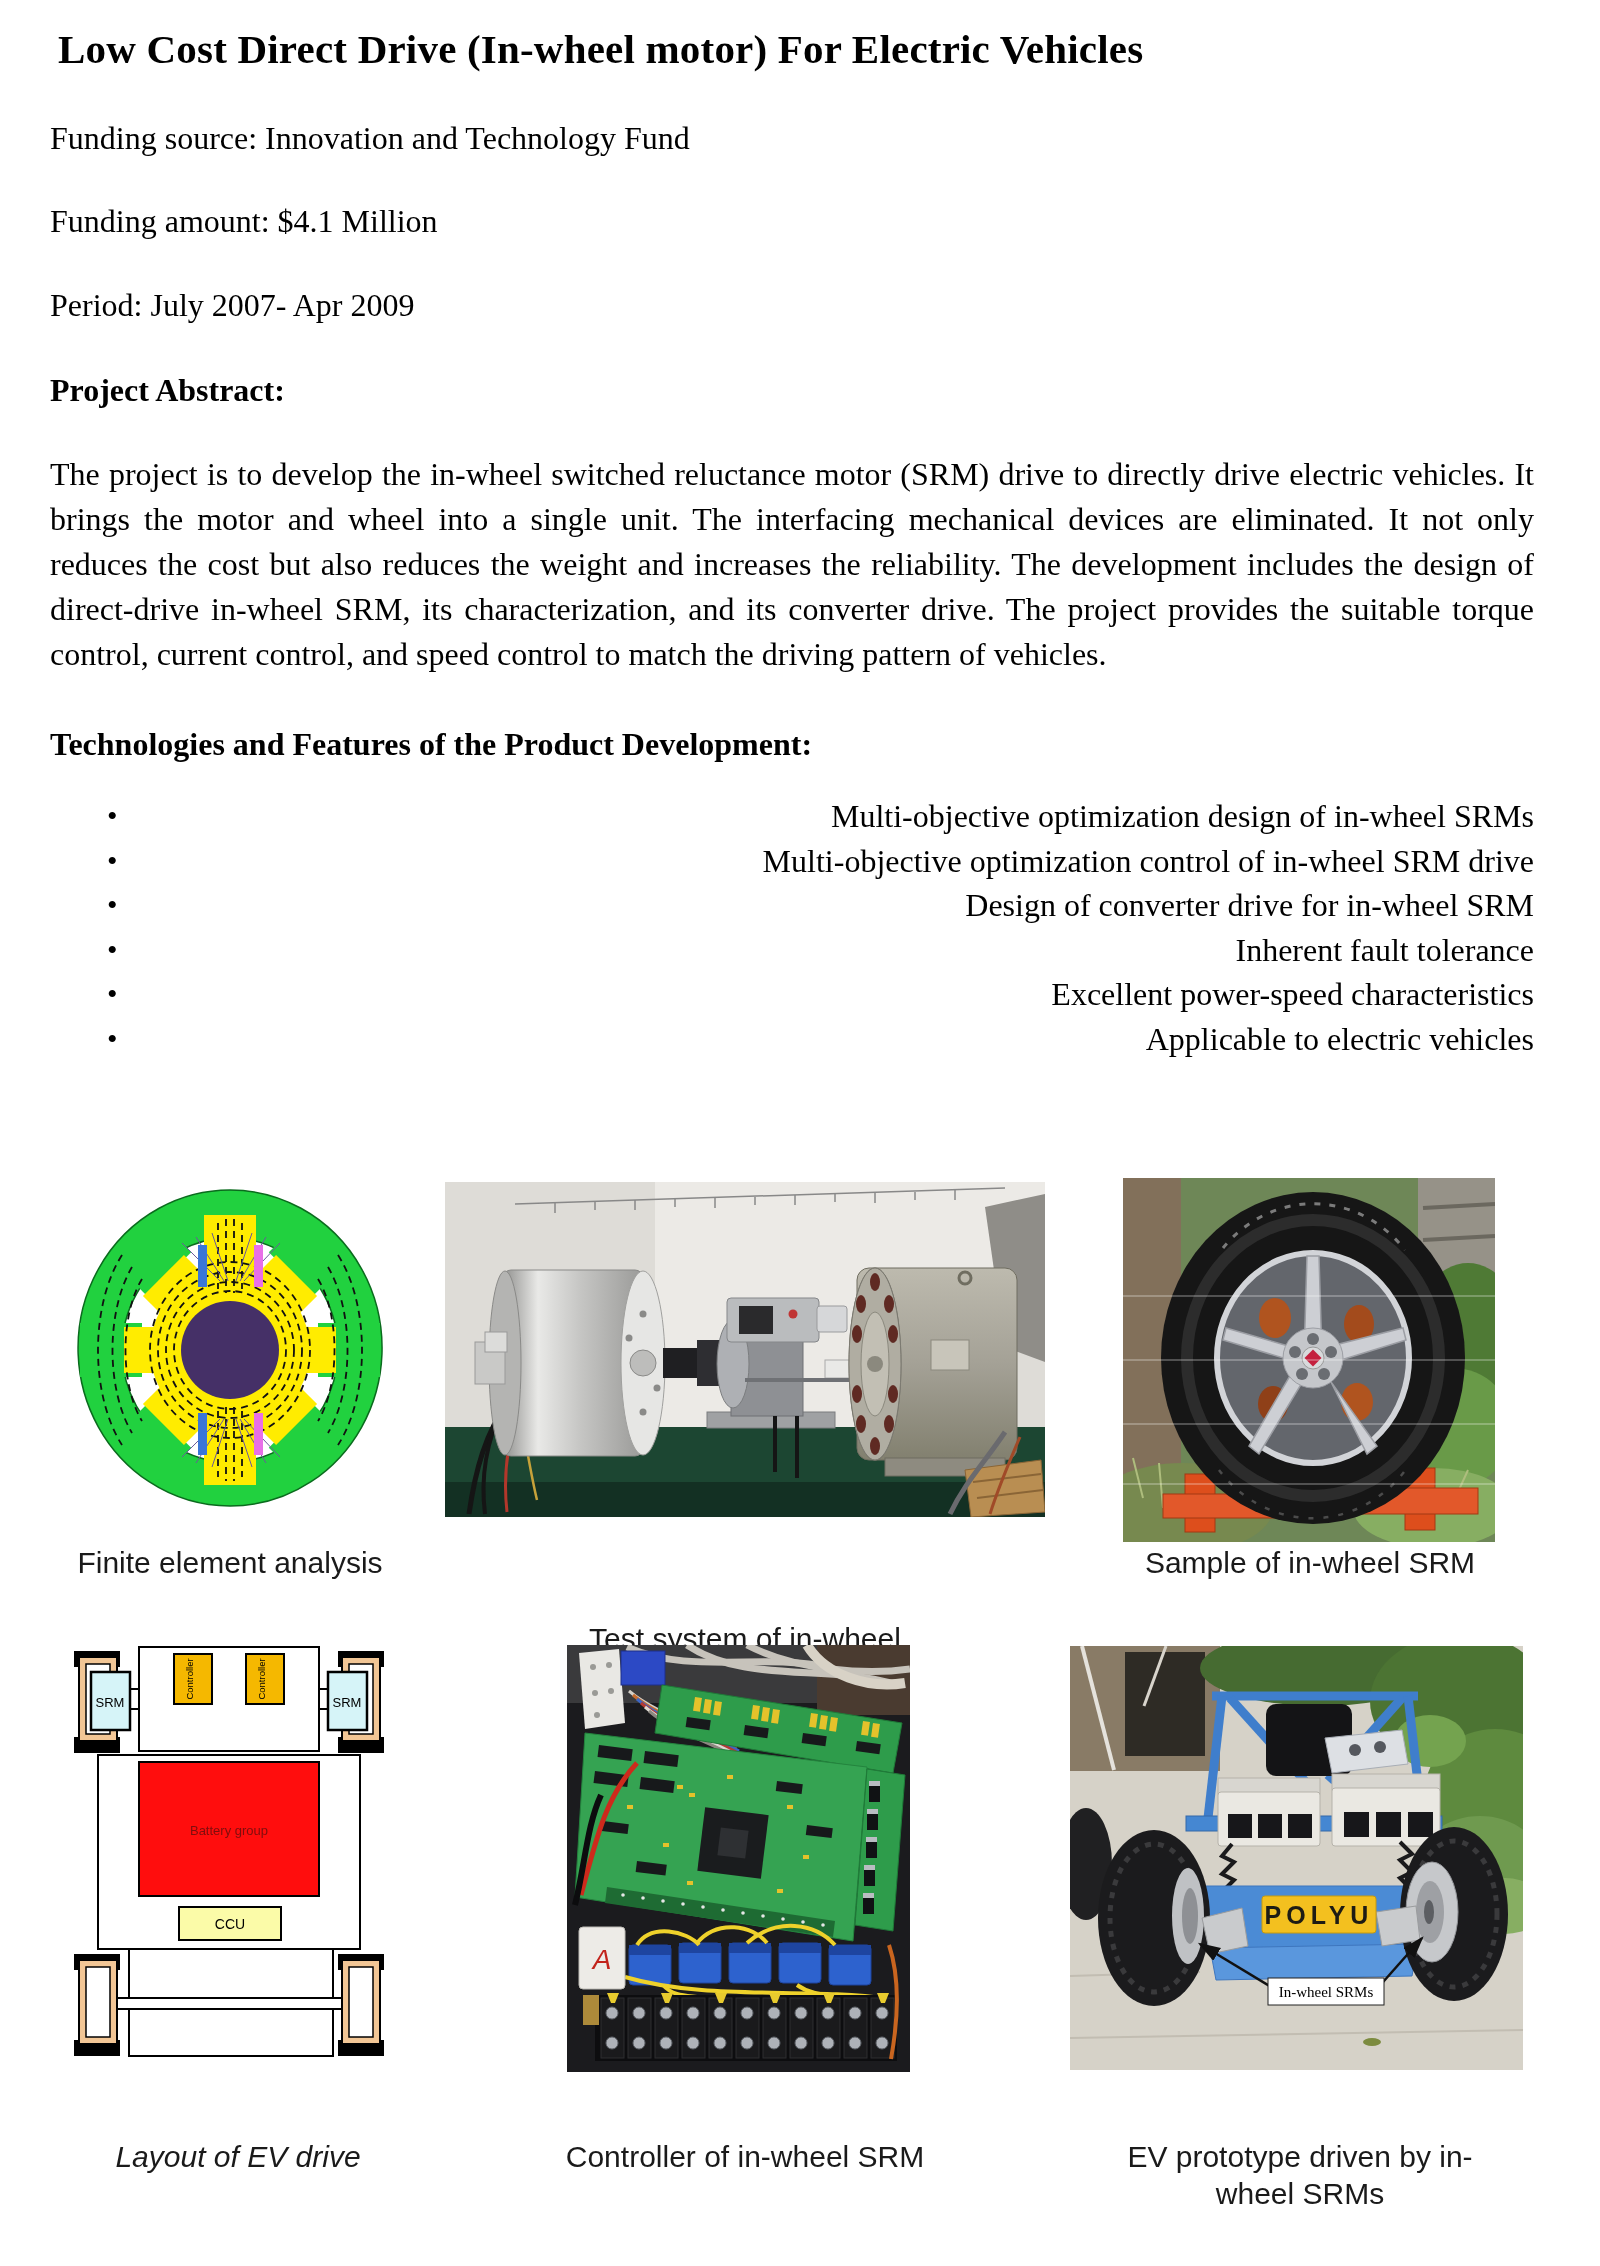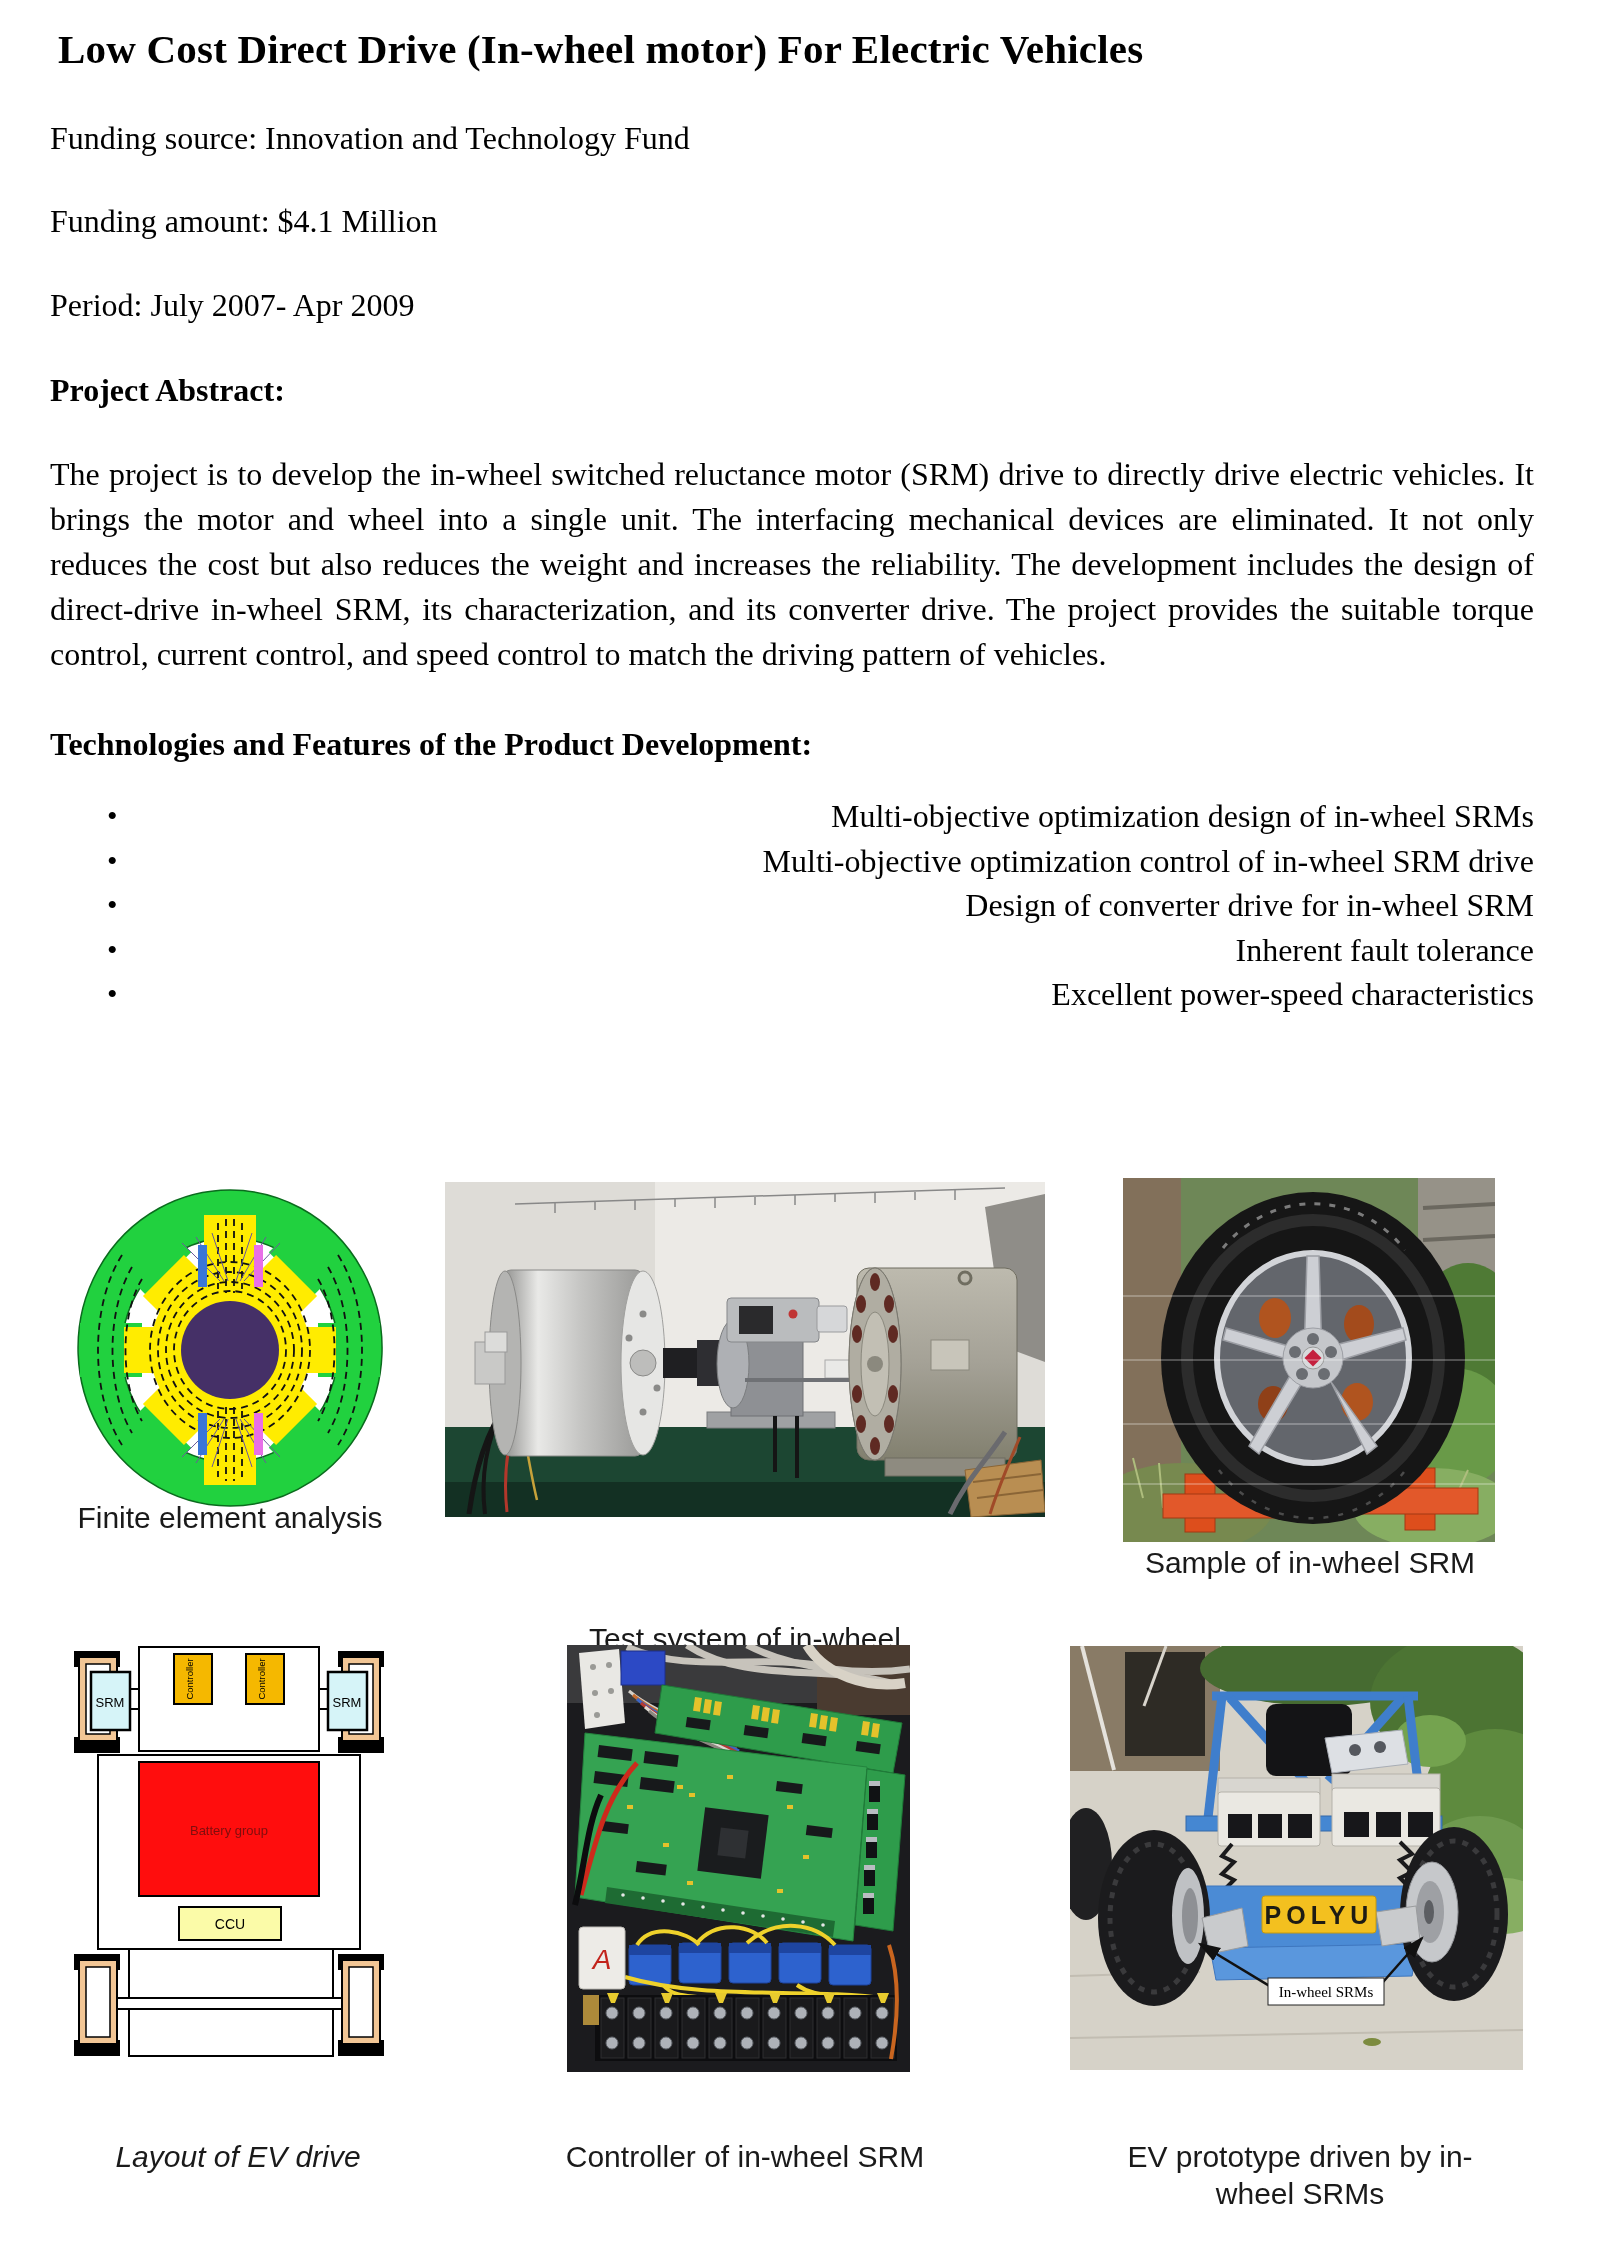--- a/index.html
+++ b/index.html
@@ -45,20 +45,21 @@
     <p class="meta">Period: July 2007- Apr 2009</p>
     <h2 class="h2">Project Abstract:</h2>
     <p class="abstract">The project is to develop the in-wheel switched reluctance motor (SRM) drive to directly drive electric vehicles. It brings the motor and wheel into a single unit. The interfacing mechanical devices are eliminated.  It not only reduces the cost but also reduces the weight and increases the reliability.  The development includes the design of direct-drive in-wheel SRM, its characterization, and its converter drive. The project provides the suitable torque control, current control, and speed control to match the driving pattern of vehicles.</p>
     <h2 class="h2">Technologies and Features of the Product Development:</h2>
     <ul class="features">
       <li><span>Multi-objective optimization design of in-wheel SRMs</span></li>
       <li><span>Multi-objective optimization control of in-wheel SRM drive</span></li>
       <li><span>Design of converter drive for in-wheel SRM</span></li>
       <li><span>Inherent fault tolerance</span></li>
       <li><span>Excellent power-speed characteristics</span></li>
+      <li><span>Applicable to electric vehicles</span></li>
     </ul>
   </div>
 
   <div class="fig" style="left:70px;top:1185px;">
     <svg width="320" height="330" viewBox="0 0 320 330">
       <g>
         <path d="M160,5 A152,158 0 1,0 160.1,5 Z M160,53 A108,112 0 1,1 159.9,53 Z" fill="#21d13f" stroke="#0a6b1d" stroke-width="1.5" fill-rule="evenodd"></path>
         <rect x="10" y="138" width="62" height="54" fill="#21d13f"></rect>
         <rect x="248" y="138" width="62" height="54" fill="#21d13f"></rect>
         <g fill="#21d13f">
@@ -269,21 +270,21 @@
       </g>
       <g stroke="#ffffff" stroke-width="2" opacity="0.25">
         <line x1="0" y1="118" x2="372" y2="118"></line>
           <line x1="0" y1="182" x2="372" y2="182"></line>
         <line x1="0" y1="246" x2="372" y2="246"></line>
           <line x1="0" y1="306" x2="372" y2="306"></line>
       </g>
     </svg>
   </div>
 
-  <div class="caption" style="left:50px;top:1499px;width:360px;">Finite element analysis</div>
+  <div class="caption" style="left:50px;top:1544px;width:360px;">Finite element analysis</div>
   <div class="caption" style="left:545px;top:1620px;width:400px;">Test system of in-wheel SRMs</div>
   <div class="caption" style="left:1110px;top:1544px;width:400px;">Sample of in-wheel SRM</div>
 
   <div class="fig" style="left:60px;top:1645px;text-align:right;">
     <svg width="330" height="462" viewBox="0 0 330 462">
       <g stroke="#000" stroke-width="2" fill="#fff">
         <rect x="79" y="2" width="180" height="104"></rect>
         <rect x="38" y="110" width="262" height="194"></rect>
         <rect x="69" y="304" width="204" height="107"></rect>
       </g>

